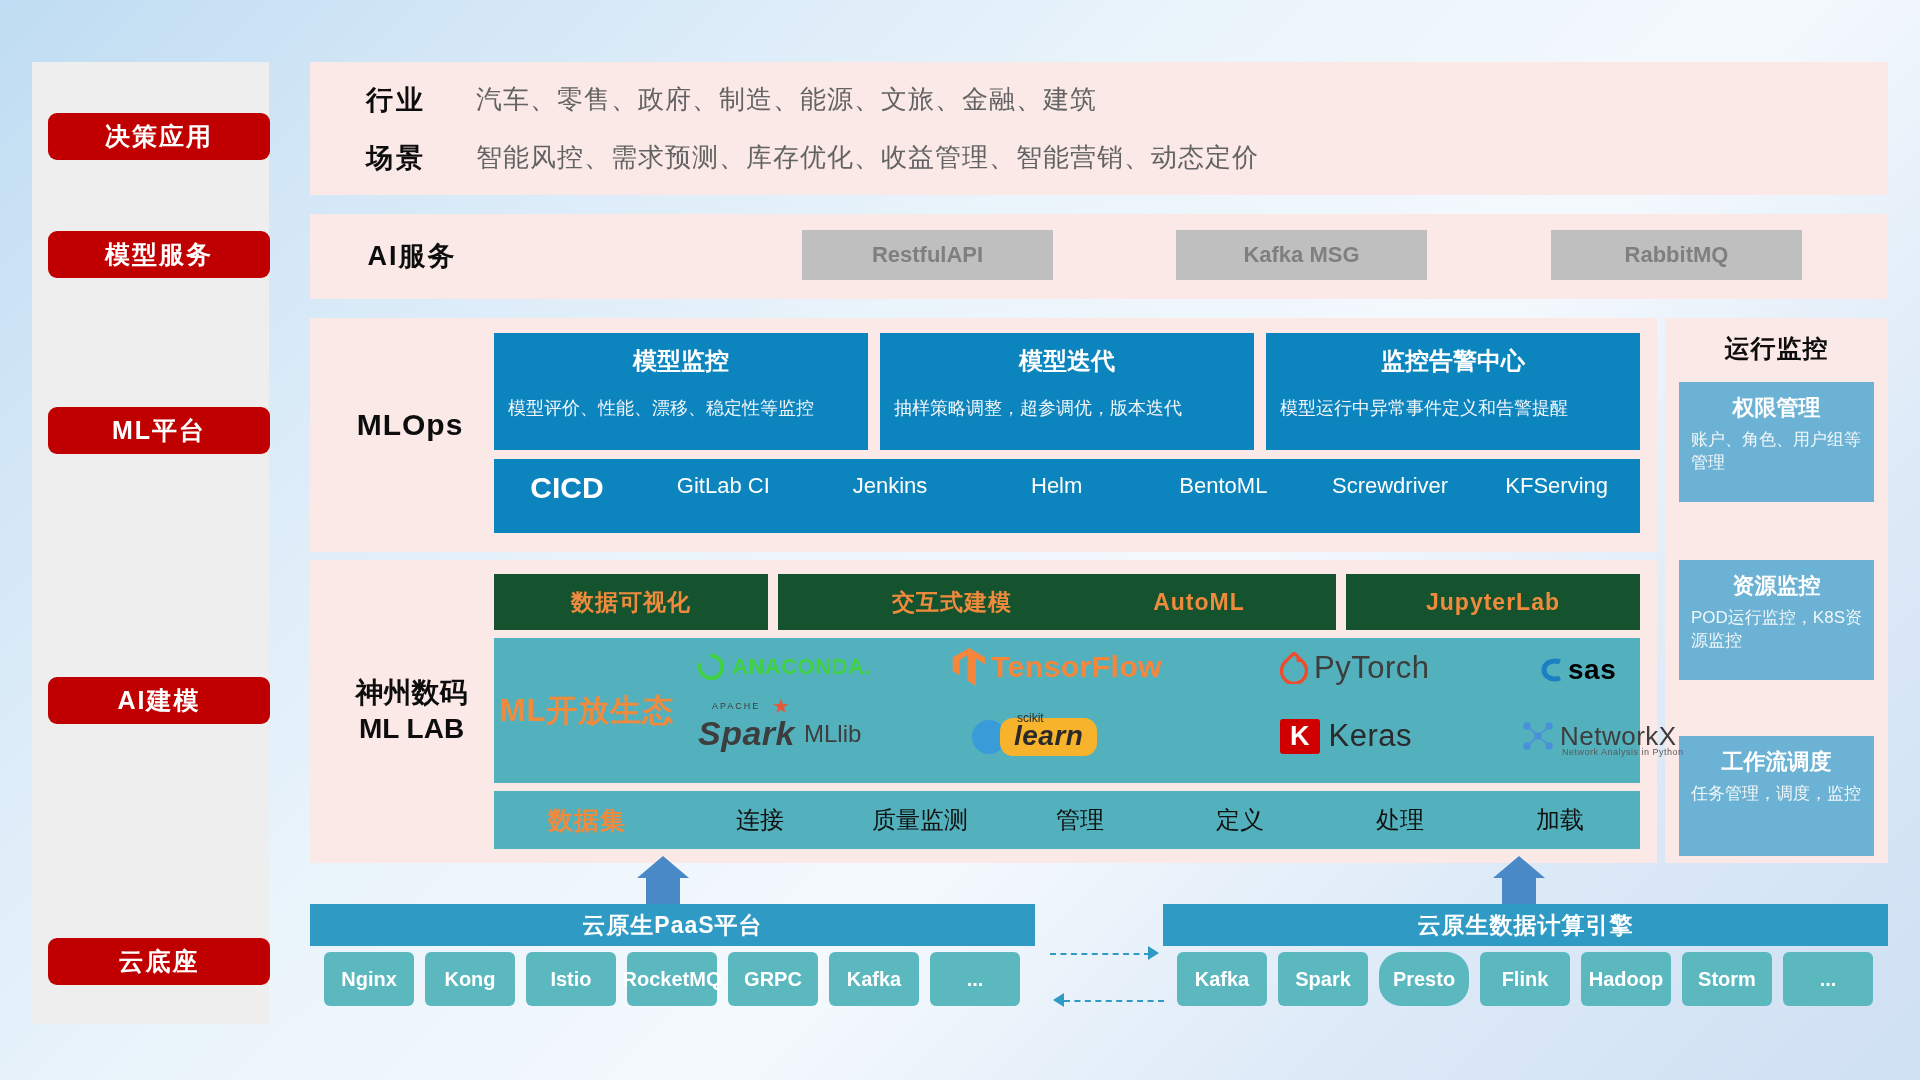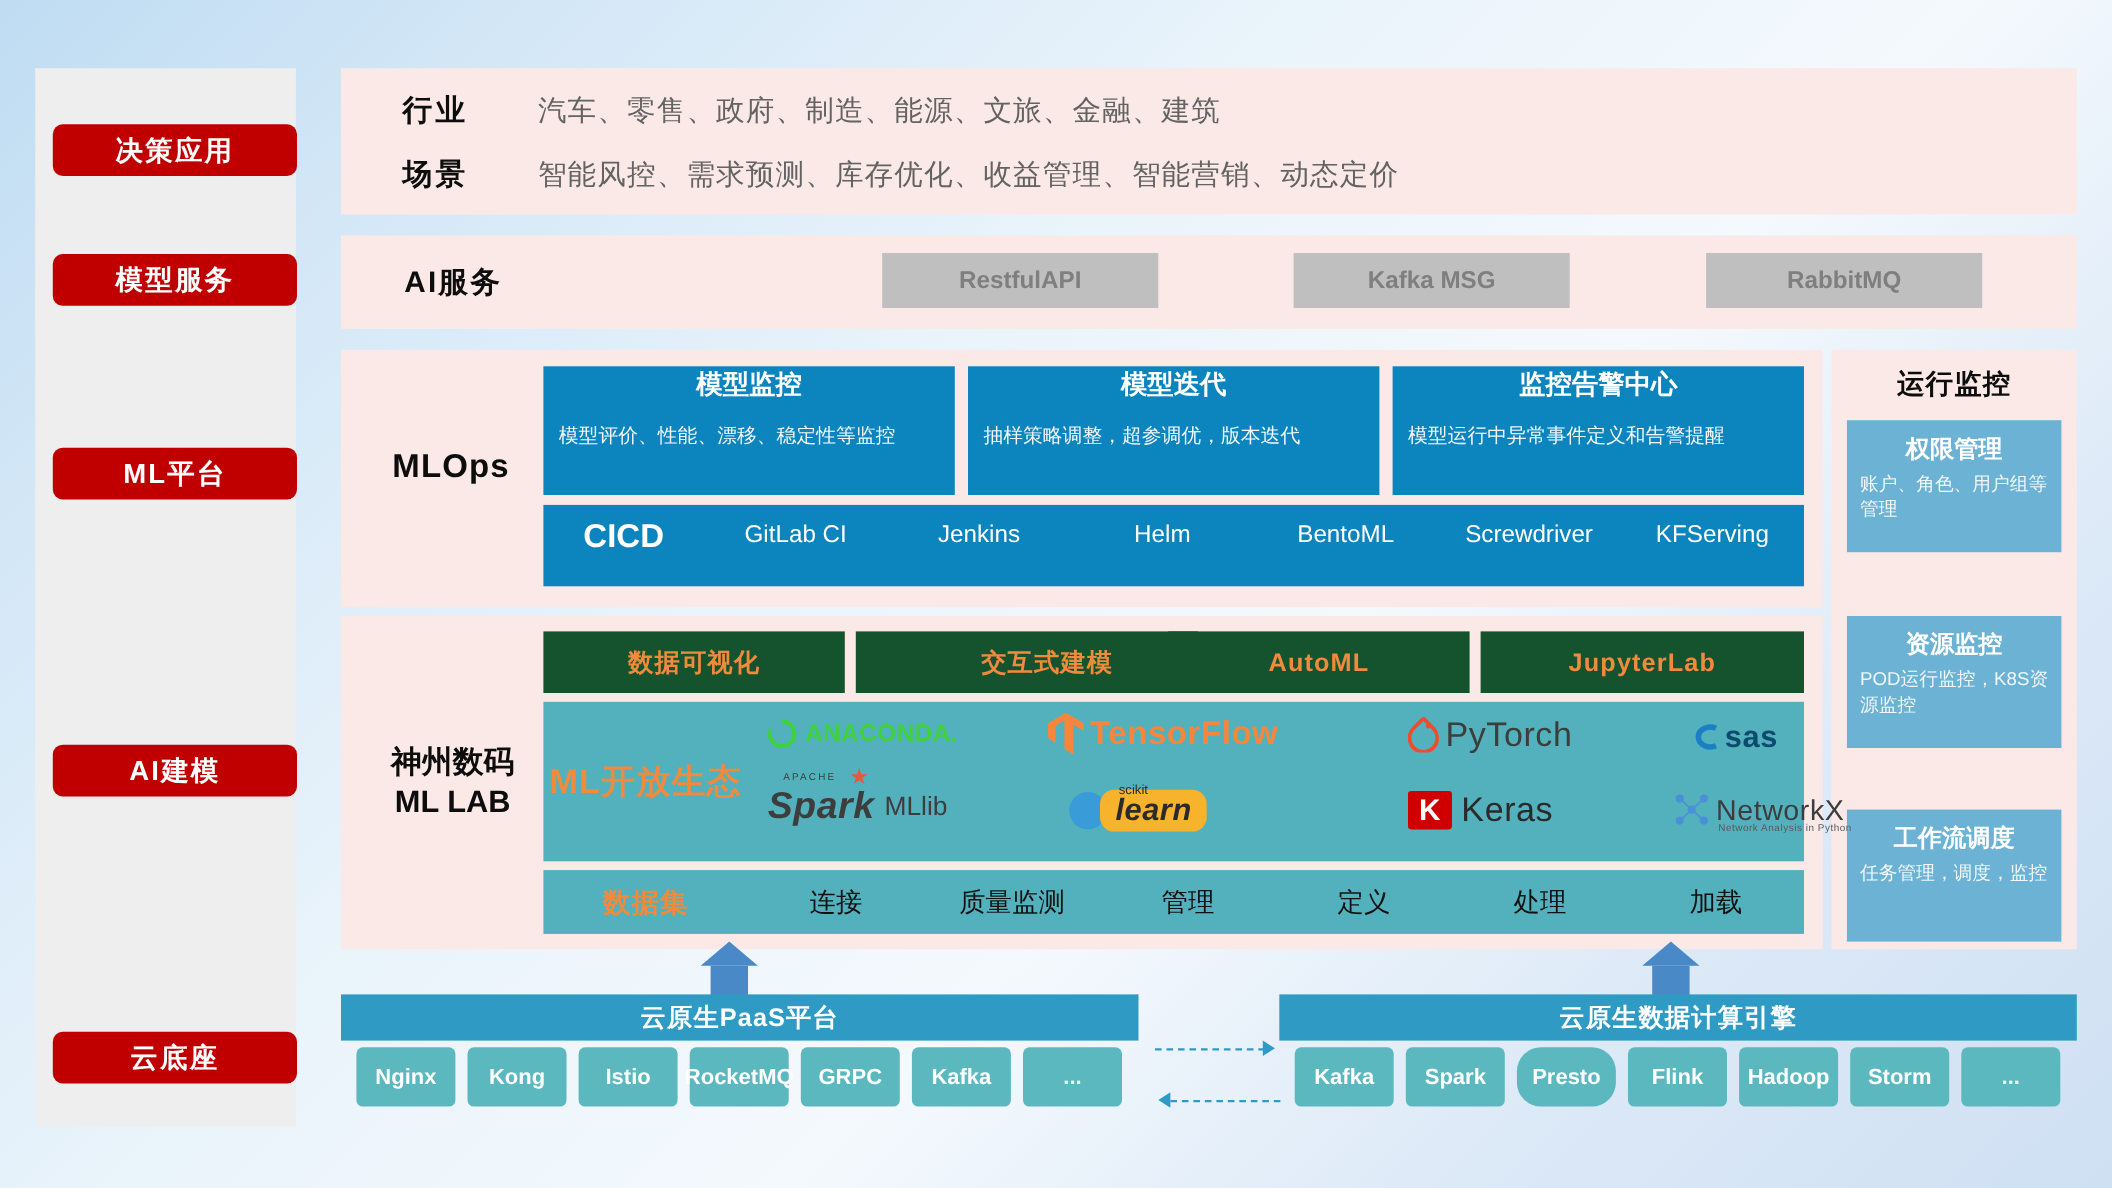--- a/index.html
+++ b/index.html
@@ -25,42 +25,42 @@
   .pill.p1{top:231px;}
   .pill.p2{top:407px;}
   .pill.p3{top:677px;}
   .pill.p4{top:938px;}
 
   
   .panel{position:absolute;background:#fbe9e8;}
 
   
   .row1{left:310px;top:62px;width:1578px;height:133px;}
-  .r1line{position:absolute;display:flex;align-items:center;gap:13px;}
+  .r1line{position:absolute;display:flex;align-items:flex-start;}
   .r1key{font-weight:bold;font-size:27px;color:#0d0d0d;width:120px;text-align:center;letter-spacing:3px;}
   .r1val{font-size:26px;color:#636363;margin-left:20px;letter-spacing:1px;}
   .r1a{left:26px;top:20px;}
   .r1b{left:26px;top:78px;}
 
   
   .row2{left:310px;top:214px;width:1578px;height:85px;}
   .r2key{position:absolute;left:32px;top:24px;width:140px;text-align:center;
          font-weight:bold;font-size:27px;color:#0d0d0d;letter-spacing:2px;}
   .svc{position:absolute;top:16px;height:50px;background:#bfbfbf;color:#7f7f7f;
        font-size:22px;font-weight:bold;display:flex;align-items:center;justify-content:center;}
   .svc.s0{left:492px;width:251px;}
   .svc.s1{left:866px;width:251px;}
   .svc.s2{left:1241px;width:251px;}
 
   
   .row3{left:310px;top:318px;width:1347px;height:234px;}
   .r3key{position:absolute;left:20px;top:90px;width:160px;text-align:center;
          font-weight:bold;font-size:30px;color:#0d0d0d;letter-spacing:1px;}
   .mlbox{position:absolute;top:15px;height:117px;background:#0c84be;color:#fff;padding:0;}
-  .mlbox .t{font-weight:bold;font-size:24px;text-align:center;margin-top:0;}
+  .mlbox .t{font-weight:bold;font-size:24px;text-align:center;margin-top:12px;}
   .mlbox .d{font-size:18px;line-height:1.32;margin:20px 12px 0 14px;color:#f2f7fa;}
   .mlbox.m0{left:184px;width:374px;}
   .mlbox.m1{left:570px;width:374px;}
   .mlbox.m2{left:956px;width:374px;}
   .cicd{position:absolute;left:184px;top:141px;width:1146px;height:74px;background:#0c84be;
         display:flex;align-items:flex-start;color:#fff;}
   .cicd .head{font-size:30px;font-weight:bold;width:146px;text-align:center;margin-top:12px;}
   .cicd .items{flex:1;display:flex;}
   .cicd .items span{flex:1;font-size:22px;text-align:center;margin-top:14px;
                     line-height:1.15;overflow:hidden;padding:0 2px;}
@@ -238,21 +238,21 @@
             <path d="M12 1 L20 9 A11 11 0 1 1 4 9 Z" fill="none" stroke="#ee4c2c" stroke-width="3"></path>
             <circle cx="16" cy="7" r="2" fill="#ee4c2c"></circle>
           </svg>
           <span class="lgtxt" style="color:#3d3d3d;font-size:31px;margin-left:6px;font-weight:normal;">PyTorch</span>
         </div>
 
         <div class="lg" style="left:858px;top:16px;">
           <svg width="28" height="26" viewBox="0 0 28 26">
             <path d="M22 5 A11 9 0 1 0 22 21" fill="none" stroke="#1b7fc4" stroke-width="5"></path>
           </svg>
-          <span class="lgtxt" style="color:#0c4a6e;font-size:28px;margin-left:2px;">sas</span>
+          <span class="lgtxt" style="color:#000000;font-size:28px;margin-left:2px;">sas</span>
         </div>
 
         <div class="lg" style="left:18px;top:76px;">
           <span style="position:relative;display:inline-block;">
             <span style="position:absolute;left:14px;top:-13px;font-size:9px;color:#3d3d3d;letter-spacing:2px;">APACHE</span>
             <span style="position:absolute;left:74px;top:-20px;color:#e25a3a;font-size:20px;">★</span>
             <span class="lgtxt" style="color:#3d3d3d;font-size:34px;font-style:italic;">Spark</span>
           </span>
           <span style="color:#3d3d3d;font-size:24px;margin-left:9px;">MLlib</span>
         </div>

